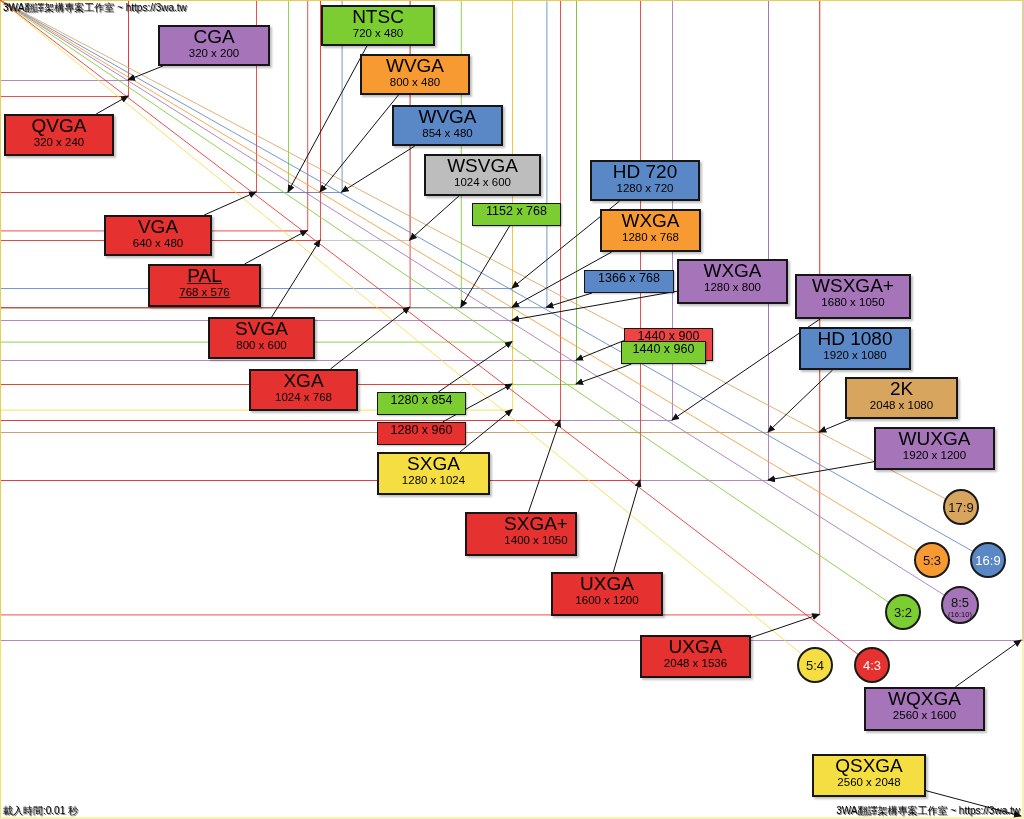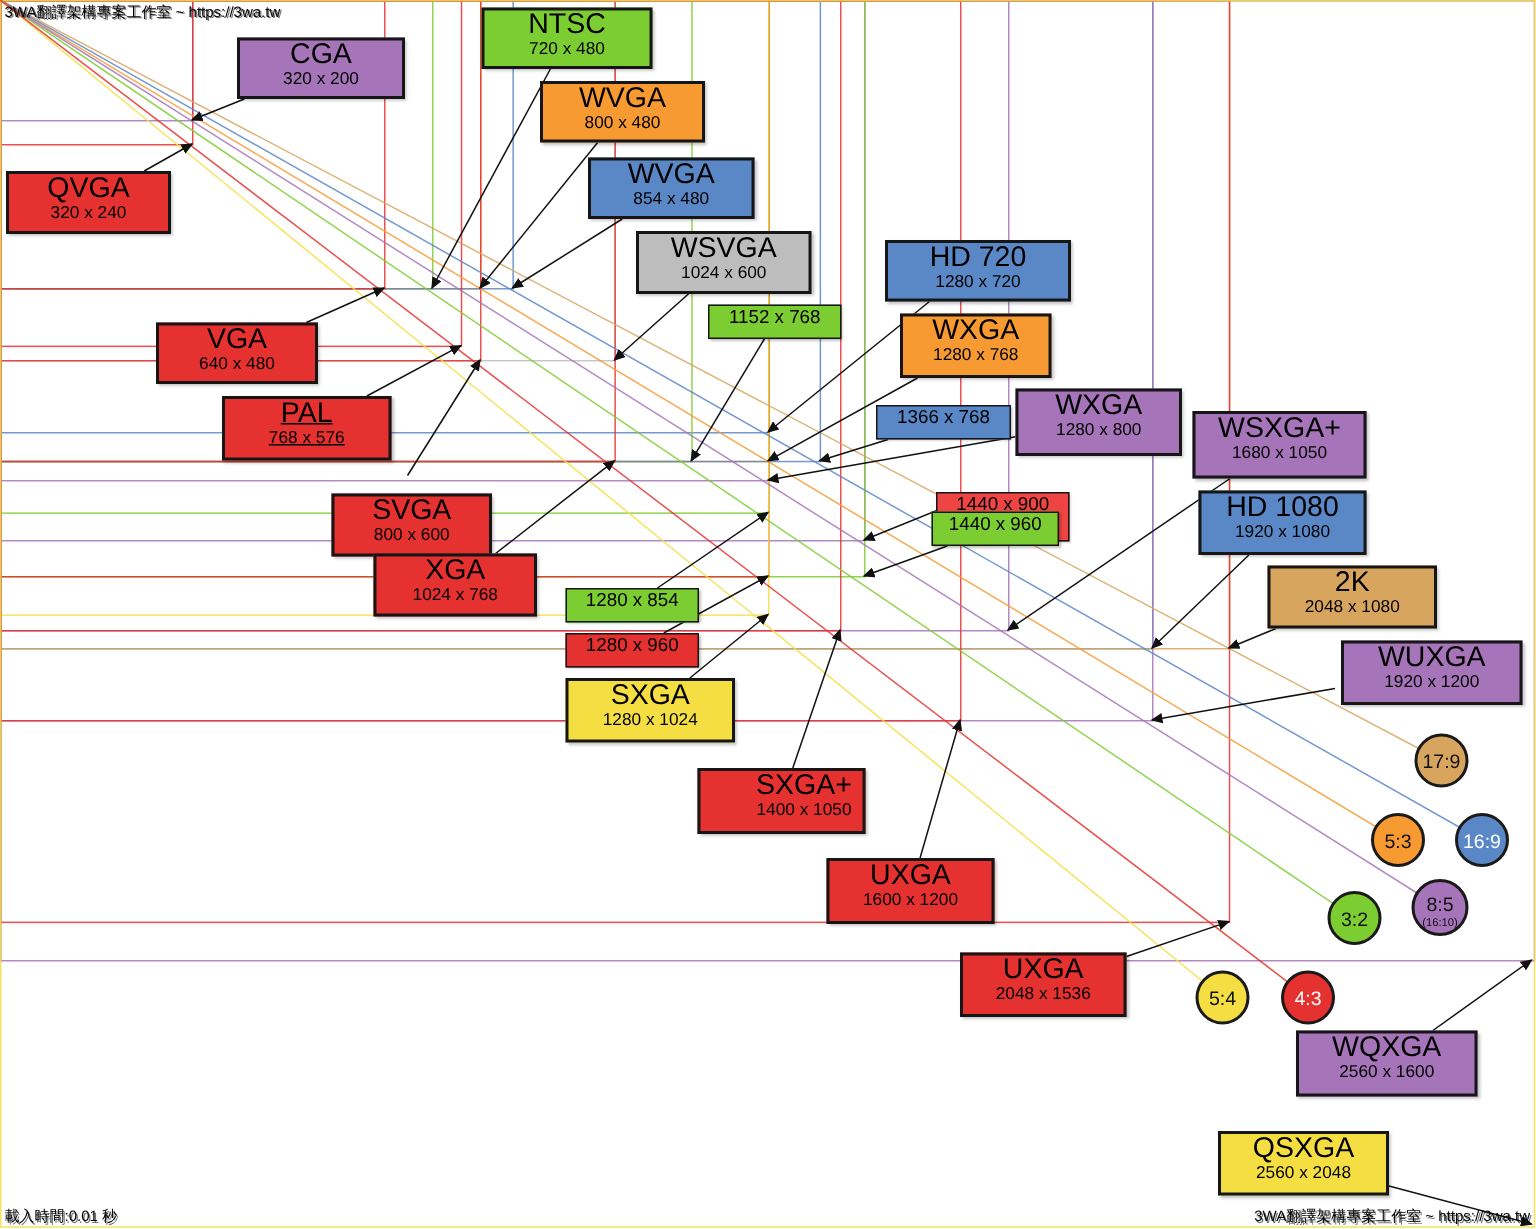--- a/index.html
+++ b/index.html
@@ -129,21 +129,21 @@
         <div class="res">854 x 480</div>
       </div>
       <div class="std-label" style="left: 4px; top: 114px; width: 110px; height: 42px; background: rgb(229, 49, 47);">
         <div class="title">QVGA</div>
         <div class="res">320 x 240</div>
       </div>
       <div class="std-label" style="left: 424px; top: 154px; width: 117px; height: 42px; background: rgb(189, 189, 189);">
         <div class="title">WSVGA</div>
         <div class="res">1024 x 600</div>
       </div>
-      <div class="std-label" style="left: 590px; top: 160px; width: 124px; height: 41px; background: rgb(90, 135, 198);">
+      <div class="std-label" style="left: 590px; top: 160px; width: 110px; height: 41px; background: rgb(90, 135, 198);">
         <div class="title">HD 720</div>
         <div class="res">1280 x 720</div>
       </div>
       <div class="std-label small" style="left: 472px; top: 203px; width: 89px; height: 23px; background: rgb(124, 205, 49);">
         <div class="res">1152 x 768</div>
       </div>
       <div class="std-label" style="left: 600px; top: 209px; width: 101px; height: 43px; background: rgb(247, 154, 50);">
         <div class="title">WXGA</div>
         <div class="res">1280 x 768</div>
       </div>
@@ -159,21 +159,21 @@
         <div class="res">1366 x 768</div>
       </div>
       <div class="std-label" style="left: 677px; top: 259px; width: 111px; height: 45px; background: rgb(166, 116, 184);">
         <div class="title">WXGA</div>
         <div class="res">1280 x 800</div>
       </div>
       <div class="std-label" style="left: 795px; top: 274px; width: 116px; height: 45px; background: rgb(166, 116, 184);">
         <div class="title">WSXGA+</div>
         <div class="res">1680 x 1050</div>
       </div>
-      <div class="std-label" style="left: 221px; top: 317px; width: 107px; height: 42px; background: rgb(229, 49, 47); margin-top: 12px;">
+      <div class="std-label" style="left: 208px; top: 317px; width: 107px; height: 42px; background: rgb(229, 49, 47);">
         <div class="title">SVGA</div>
         <div class="res">800 x 600</div>
       </div>
       <div class="std-label small" style="left: 624px; top: 328px; width: 89px; height: 33px; background: #ef4444;">
         <div class="res">1440 x 900</div>
       </div>
       <div class="std-label" style="left: 799px; top: 327px; width: 112px; height: 43px; background: rgb(90, 135, 198);">
         <div class="title">HD 1080</div>
         <div class="res">1920 x 1080</div>
       </div>
@@ -184,21 +184,21 @@
         <div class="title">XGA</div>
         <div class="res">1024 x 768</div>
       </div>
       <div class="std-label" style="left: 845px; top: 377px; width: 113px; height: 42px; background: rgb(216, 165, 94);">
         <div class="title">2K</div>
         <div class="res">2048 x 1080</div>
       </div>
       <div class="std-label small" style="left: 377px; top: 392px; width: 89px; height: 23px; background: rgb(124, 205, 49);">
         <div class="res">1280 x 854</div>
       </div>
-      <div class="std-label" style="left: 874px; top: 427px; width: 121px; height: 43px; background: rgb(166, 116, 184); margin-left: 20px;">
+      <div class="std-label" style="left: 874px; top: 427px; width: 121px; height: 43px; background: rgb(166, 116, 184);">
         <div class="title">WUXGA</div>
         <div class="res">1920 x 1200</div>
       </div>
       <div class="std-label small" style="left: 377px; top: 422px; width: 89px; height: 23px; background: rgb(229, 49, 47);">
         <div class="res">1280 x 960</div>
       </div>
       <div class="std-label" style="left: 377px; top: 452px; width: 113px; height: 43px; background: rgb(244, 222, 65);">
         <div class="title">SXGA</div>
         <div class="res">1280 x 1024</div>
       </div>

